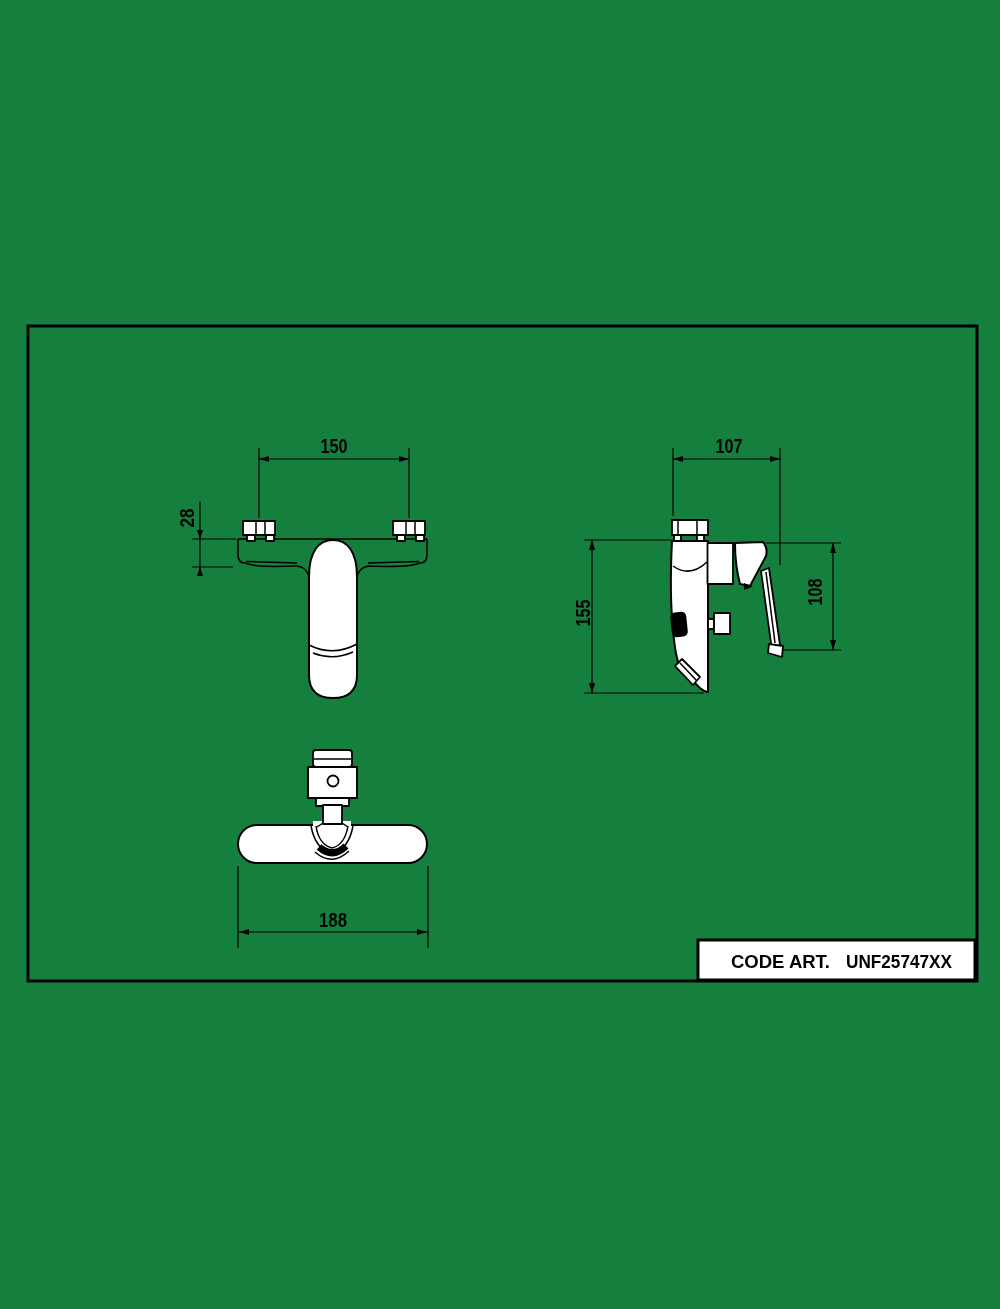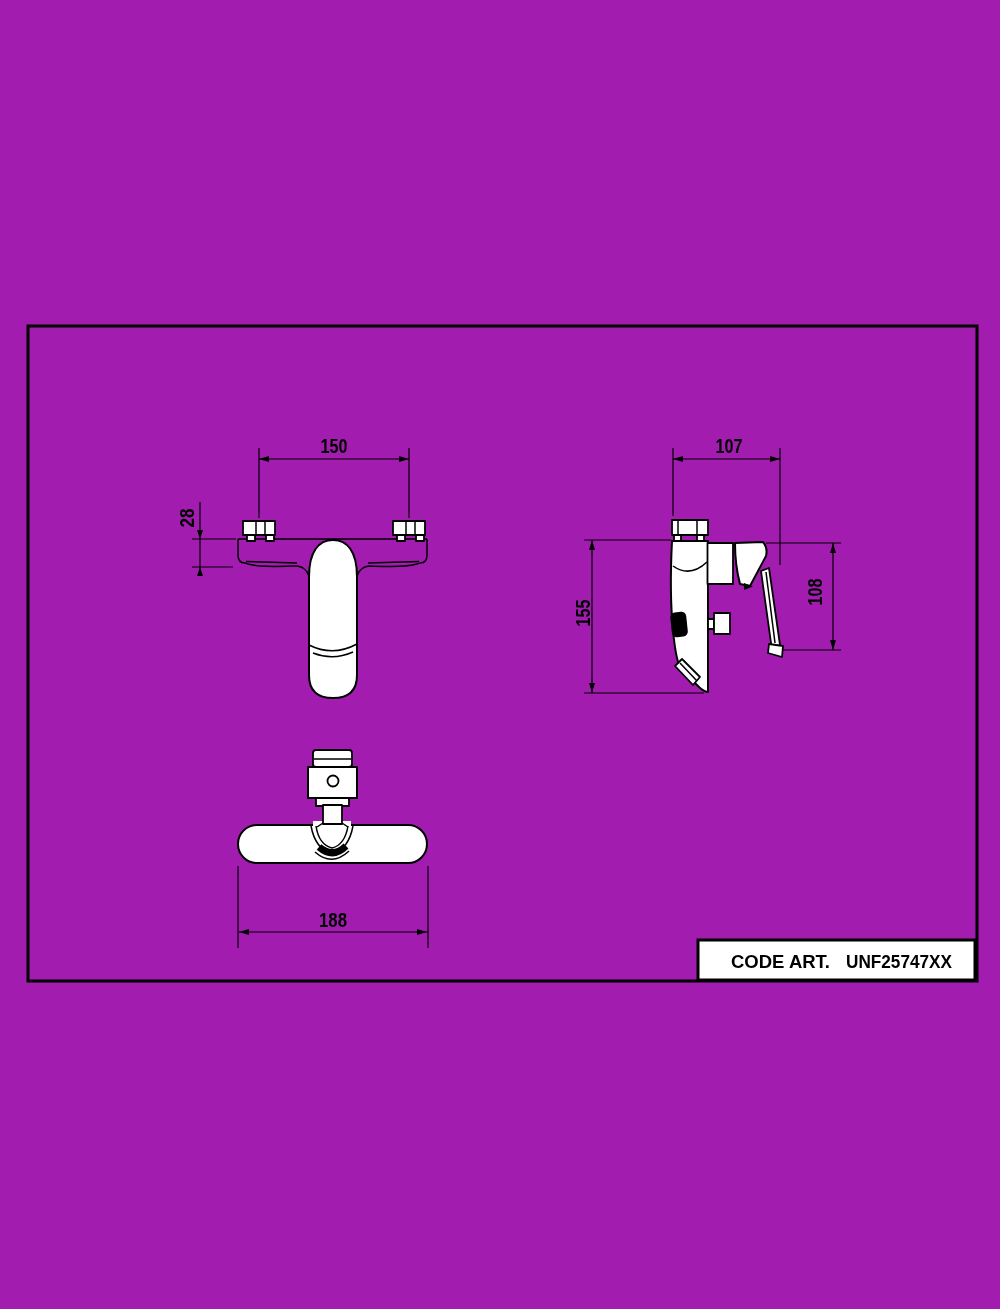--- a/index.html
+++ b/index.html
@@ -1,16 +1,16 @@
 <!DOCTYPE html>
 <html><head>
 <meta charset="utf-8">
 <style>
   html,body{margin:0;padding:0;background:#ffffff;}
-  .sheet{position:relative;width:1000px;height:1309px;background:#a21caf;overflow:hidden;}
+  .sheet{position:relative;width:1000px;height:1309px;background:#15803d;overflow:hidden;}
   svg text{
     font-family:"Liberation Sans", sans-serif;
     font-weight:bold;
     fill:#000000;
   }
   .dim-label{font-size:21px;}
   .title-label{font-size:19px;}
   .outline{fill:#ffffff;stroke:#000000;stroke-width:2;stroke-linejoin:round;}
   .thin{fill:none;stroke:#000000;stroke-width:1.5;stroke-linejoin:round;}
   .detail{fill:#ffffff;stroke:#000000;stroke-width:1.8;stroke-linejoin:round;}

